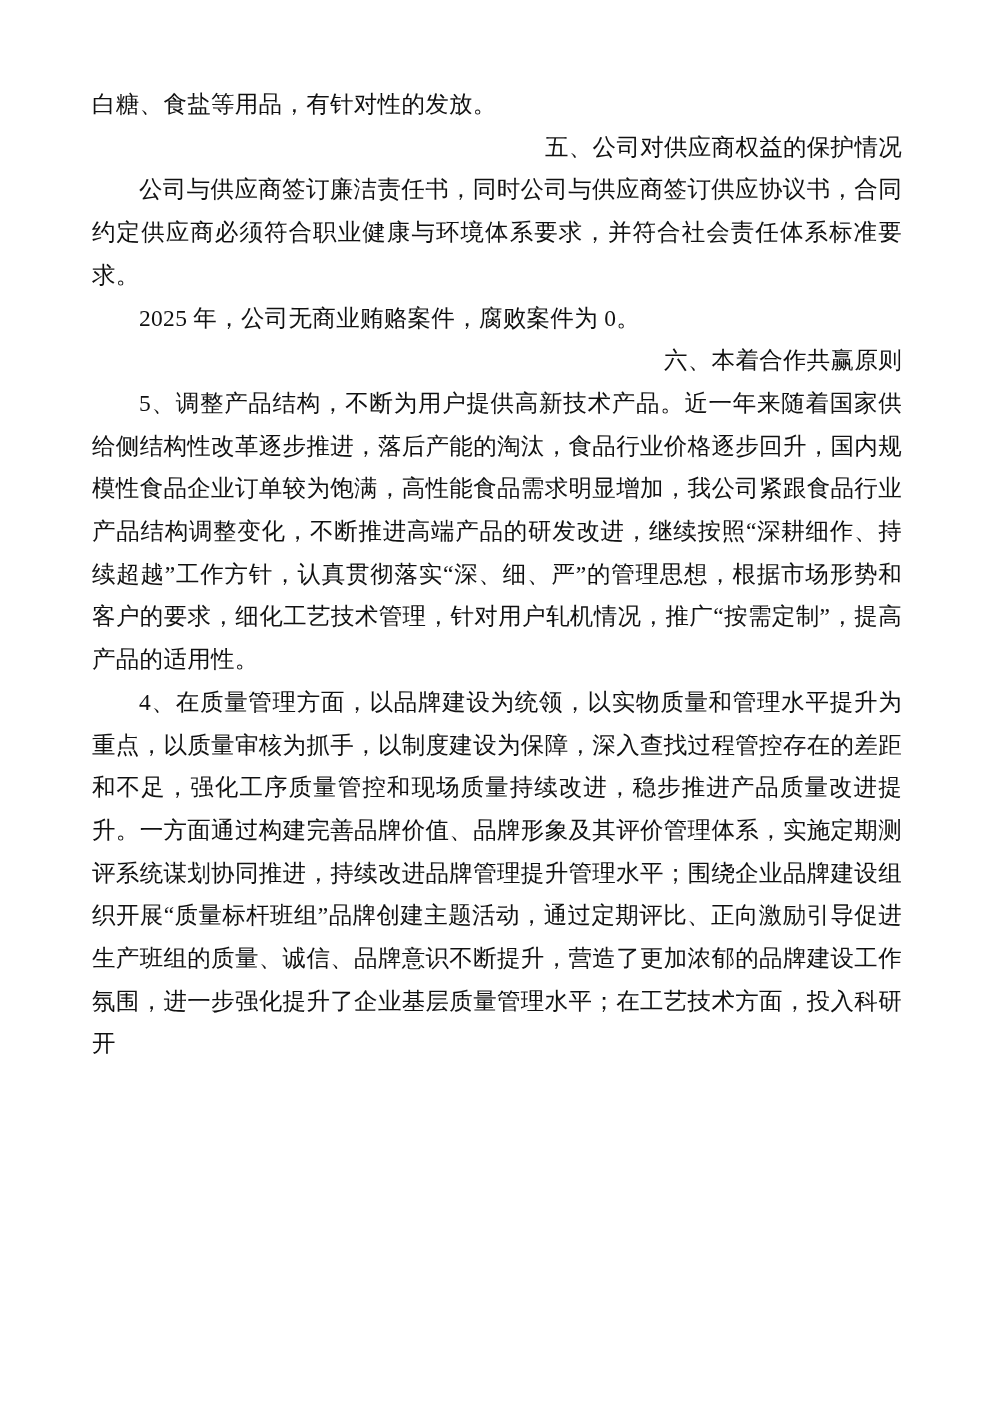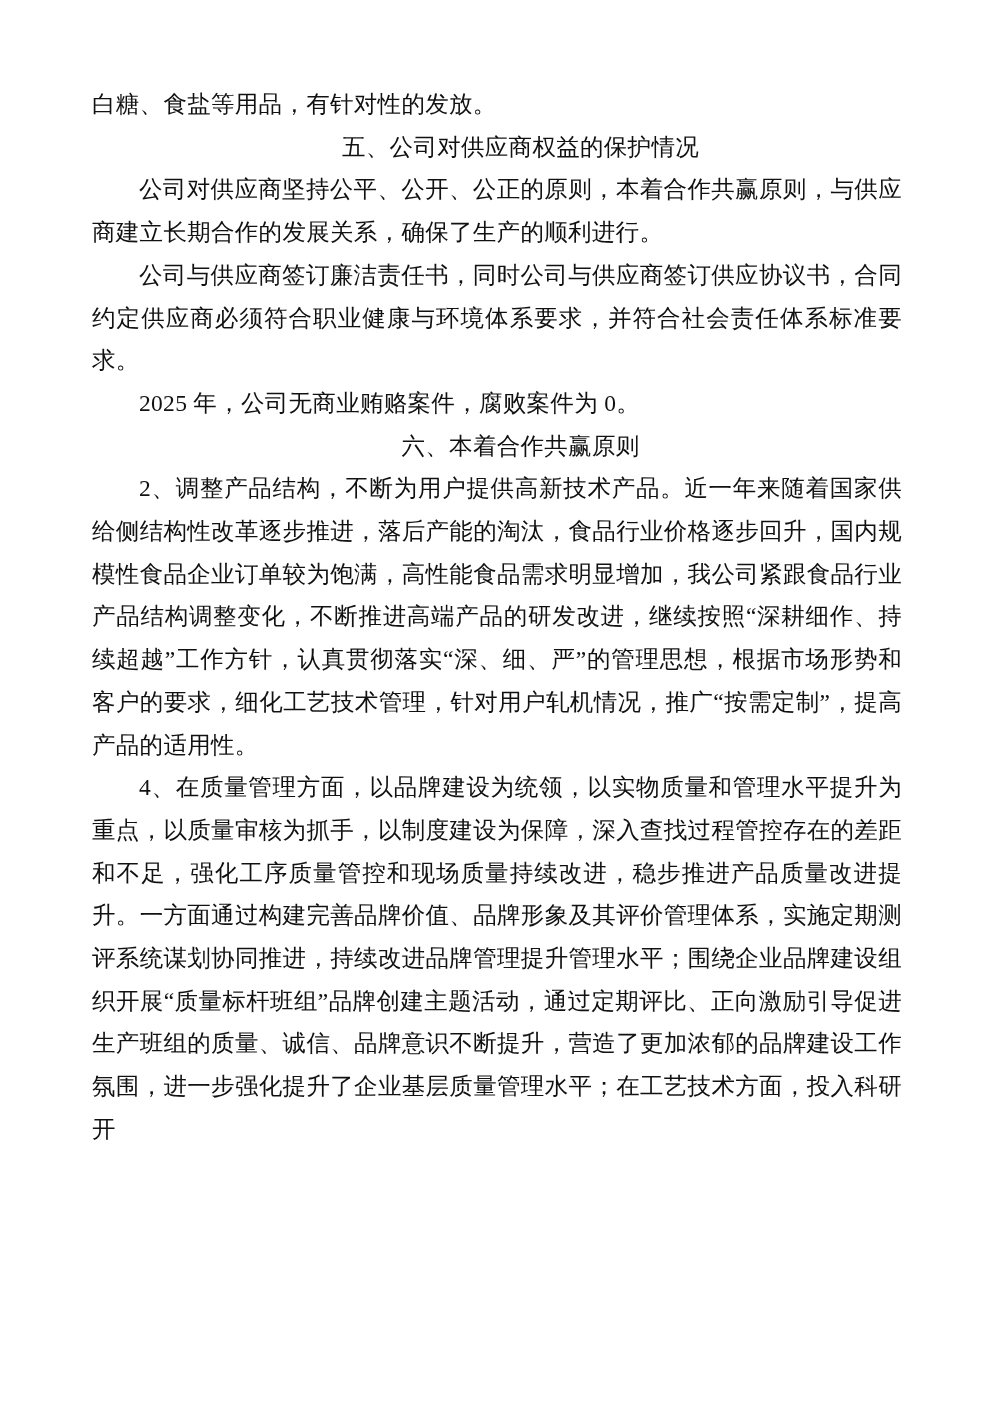--- a/index.html
+++ b/index.html
@@ -30,41 +30,40 @@
   }
   .doc-body p {
     margin: 0;
     padding: 0;
   }
   .doc-body p.indent {
     text-indent: 2em;
   }
   .doc-body p.heading {
     text-indent: 2em;
-    text-align: center;
+    text-align: right;
   }
   .page-number {
     position: absolute;
     left: 0;
     top: 1298px;
     width: 992px;
     text-align: center;
     font-size: 17px;
     line-height: 24px;
     color: #111111;
   }
 </style>
 </head>
 <body>
 
 <div class="page">
   <div class="doc-body" id="doc-body">
       <p class="">白糖、食盐等用品，有针对性的发放。</p>
       <p class="heading">五、公司对供应商权益的保护情况</p>
-      <p class="indent">公司对供应商坚持公平、公开、公正的原则，本着合作共赢原则，与供应商建立长期合作的发展关系，确保了生产的顺利进行。</p>
       <p class="indent">公司与供应商签订廉洁责任书，同时公司与供应商签订供应协议书，合同约定供应商必须符合职业健康与环境体系要求，并符合社会责任体系标准要求。</p>
       <p class="indent">2025 年，公司无商业贿赂案件，腐败案件为 0。</p>
       <p class="heading">六、本着合作共赢原则</p>
-      <p class="indent">2、调整产品结构，不断为用户提供高新技术产品。近一年来随着国家供给侧结构性改革逐步推进，落后产能的淘汰，食品行业价格逐步回升，国内规模性食品企业订单较为饱满，高性能食品需求明显增加，我公司紧跟食品行业产品结构调整变化，不断推进高端产品的研发改进，继续按照“深耕细作、持续超越”工作方针，认真贯彻落实“深、细、严”的管理思想，根据市场形势和客户的要求，细化工艺技术管理，针对用户轧机情况，推广“按需定制”，提高产品的适用性。</p>
+      <p class="indent">5、调整产品结构，不断为用户提供高新技术产品。近一年来随着国家供给侧结构性改革逐步推进，落后产能的淘汰，食品行业价格逐步回升，国内规模性食品企业订单较为饱满，高性能食品需求明显增加，我公司紧跟食品行业产品结构调整变化，不断推进高端产品的研发改进，继续按照“深耕细作、持续超越”工作方针，认真贯彻落实“深、细、严”的管理思想，根据市场形势和客户的要求，细化工艺技术管理，针对用户轧机情况，推广“按需定制”，提高产品的适用性。</p>
       <p class="indent">4、在质量管理方面，以品牌建设为统领，以实物质量和管理水平提升为重点，以质量审核为抓手，以制度建设为保障，深入查找过程管控存在的差距和不足，强化工序质量管控和现场质量持续改进，稳步推进产品质量改进提升。一方面通过构建完善品牌价值、品牌形象及其评价管理体系，实施定期测评系统谋划协同推进，持续改进品牌管理提升管理水平；围绕企业品牌建设组织开展“质量标杆班组”品牌创建主题活动，通过定期评比、正向激励引导促进生产班组的质量、诚信、品牌意识不断提升，营造了更加浓郁的品牌建设工作氛围，进一步强化提升了企业基层质量管理水平；在工艺技术方面，投入科研开</p>
     </div>
   <div class="page-number">4</div>
 </div>
 
 </body></html>

